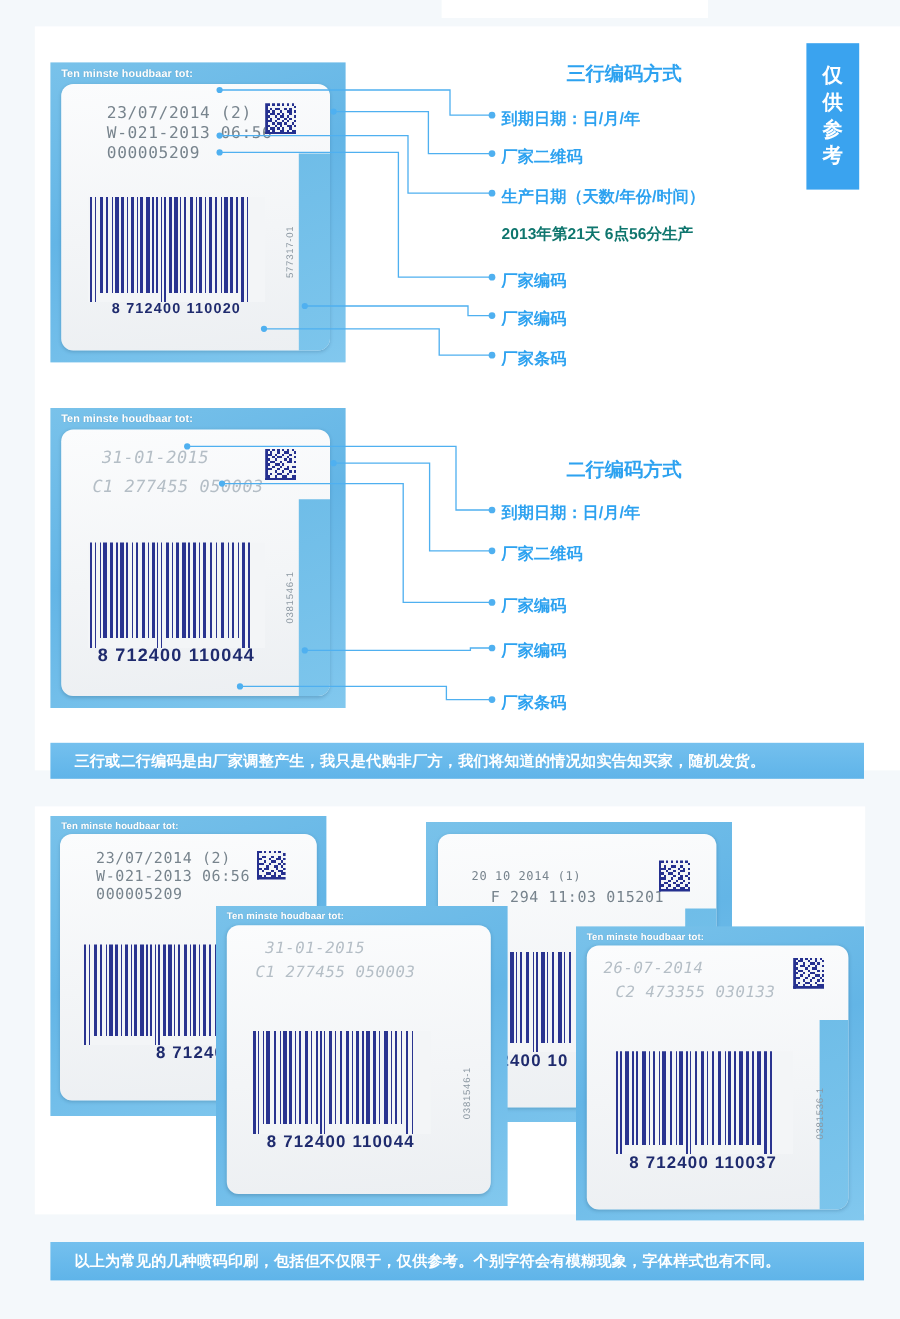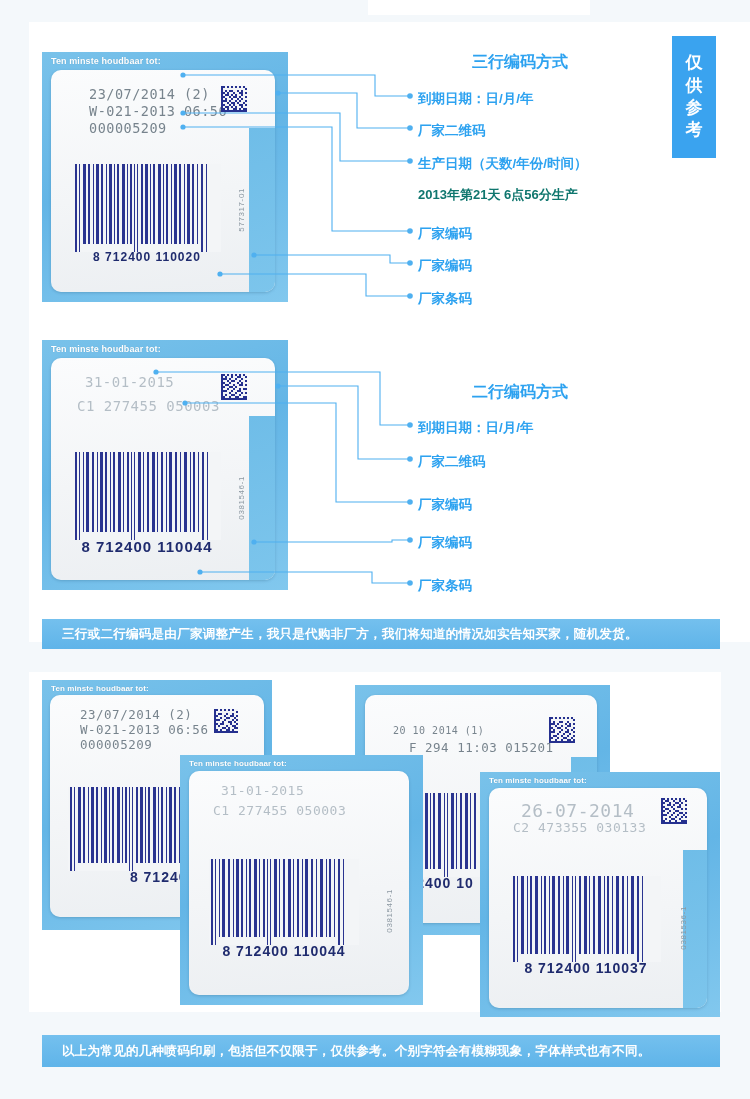--- a/index.html
+++ b/index.html
@@ -35,21 +35,21 @@
     background: linear-gradient(175deg,#fbfcfd 0%,#f3f5f7 55%,#eceff2 100%);
     border-radius: 10px;
     box-shadow: 0 1px 3px rgba(20,60,90,.22);
   }
   .jet {
     position: absolute;
     font-family: "DejaVu Sans Mono", "Liberation Mono", monospace;
     color: #6d7a84; letter-spacing: .5px; white-space: nowrap;
     opacity: .92;
   }
-  .jet.faint { color: #a9b4bd; opacity: .85; filter: blur(.35px); }
+  .jet.faint { color: #a9b4bd; opacity: .85; filter: blur(.35px); font-style: italic; }
   .dm { position: absolute; image-rendering: pixelated; }
   .sidecode {
     position: absolute; color: #8c98a2; font-size: 8px;
     font-family: "Liberation Sans", sans-serif;
     writing-mode: vertical-rl; transform: rotate(180deg);
     letter-spacing: .6px; white-space: nowrap;
   }
   .bc-wrap { position: absolute; }
   .bc { position: absolute; left: 0; top: 0; width: 100%; }
   .bcnum {
@@ -633,21 +633,21 @@
         </svg>
         <div class="bcnum" style="top:84px; font-size:14px; letter-spacing:1px;">8 712400 110044</div>
       </div>
     </div>
   </div>
 
   <div class="label-photo" style="left:480px; top:772px; width:240px; height:245px; z-index:4;">
     <div class="dutch" style="font-size:8px;">Ten minste houdbaar tot:</div>
     <div class="sticker" style="left:9px; top:16px; width:218px; height:220px;">
       <div style="position:absolute; right:0; top:62px; width:24px; height:158px; background:linear-gradient(160deg,#6fbde8,#7cc5ec); border-bottom-right-radius:10px;"></div>
-      <div class="jet faint" style="left:32px; top:12px; font-size:18px;">26-07-2014</div>
+      <div class="jet faint" style="left:14px; top:12px; font-size:13px;">26-07-2014</div>
       <div class="jet faint" style="left:24px; top:32px; font-size:13px;">C2 473355 030133</div>
       <svg class="dm" style="left:172px; top:10px;" width="26" height="26" viewBox="0 0 13 13" shape-rendering="crispEdges">
         <rect width="13" height="13" fill="#f3f5f7"></rect>
         <g fill="#25308f">
           <rect x="0" y="0" width="1" height="13"></rect>
             <rect x="0" y="12" width="13" height="1"></rect>
           <rect x="1" y="0" width="1" height="1"></rect>
             <rect x="3" y="0" width="1" height="1"></rect>
             <rect x="5" y="0" width="1" height="1"></rect>
             <rect x="7" y="0" width="1" height="1"></rect>

